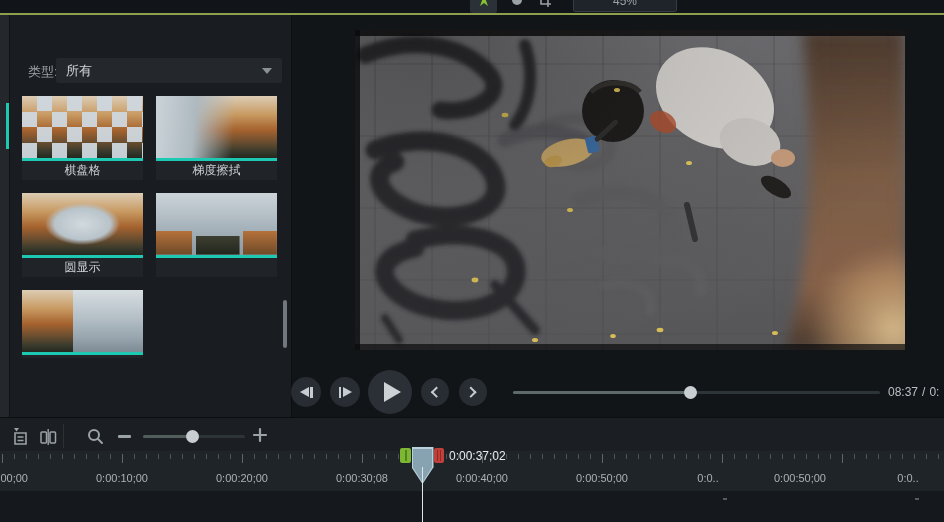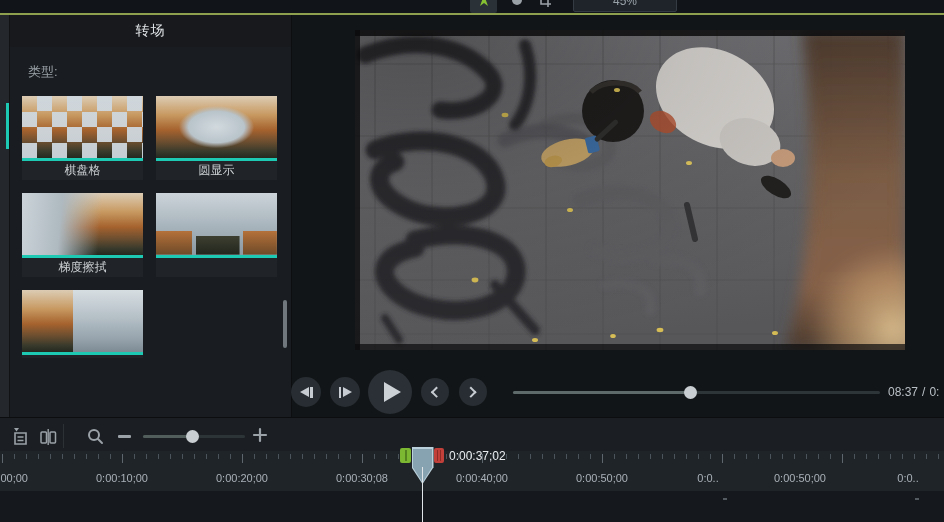--- a/index.html
+++ b/index.html
@@ -121,44 +121,45 @@
       <span>45%</span>
     </div>
   </div>
   <div id="green-line"></div>
 
   <div id="left-strip">
     <div id="strip-indicator"></div>
   </div>
 
   <div id="panel">
-    <div id="panel-header">
-      <span>转场</span>
-    </div>
     <div id="type-row">
       <span id="type-label">类型:</span>
+      <div id="type-dropdown">
+        <span>所有</span>
+        <span class="chev-down"></span>
+      </div>
     </div>
     <div id="thumb-grid">
 
         <div class="t-card">
           <div class="thumb thumb-checkerboard"></div>
           <div class="t-underline"></div>
           <div class="t-label">棋盘格</div>
         </div>
 
         <div class="t-card">
+          <div class="thumb thumb-wipe"></div>
+          <div class="t-underline"></div>
+          <div class="t-label">梯度擦拭</div>
+        </div>
+
+        <div class="t-card">
           <div class="thumb thumb-circle"></div>
           <div class="t-underline"></div>
           <div class="t-label">圆显示</div>
-        </div>
-
-        <div class="t-card">
-          <div class="thumb thumb-wipe"></div>
-          <div class="t-underline"></div>
-          <div class="t-label">梯度擦拭</div>
         </div>
 
 
         <div class="t-card">
           <div class="thumb thumb-mosaic"></div>
           <div class="t-underline"></div>
           <div class="t-label"></div>
         </div>
 
         <div class="t-card">

